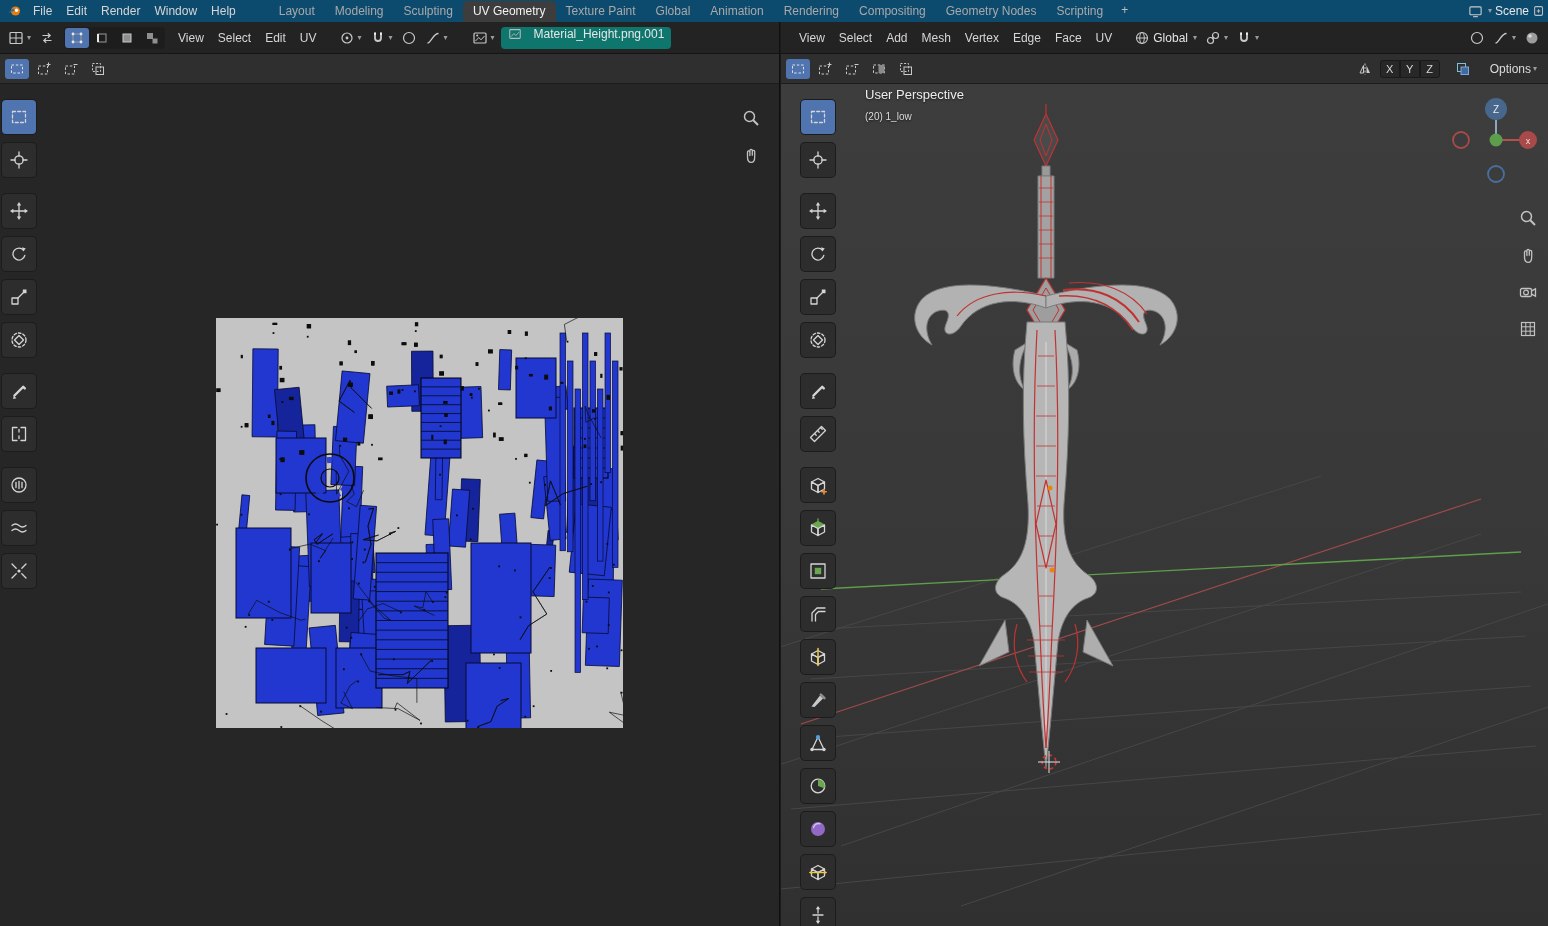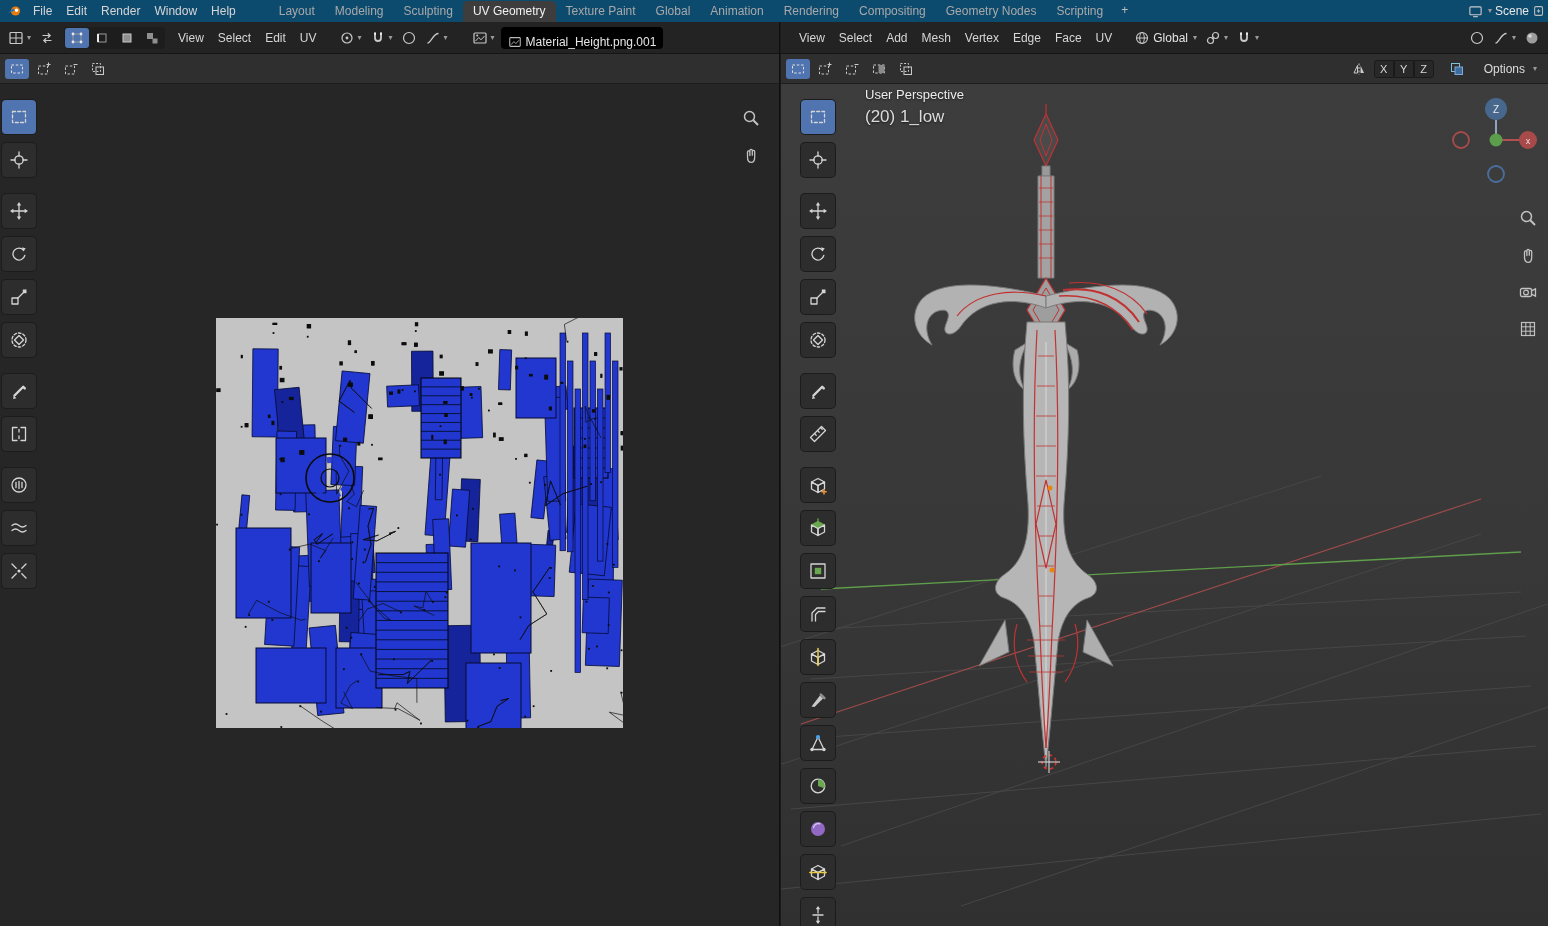--- a/index.html
+++ b/index.html
@@ -23,45 +23,45 @@
   .ed-header{height:32px;background:#232323;border-bottom:1px solid #151515;display:flex;align-items:center;padding:0 5px;gap:2px}
   .tool-settings{height:30px;background:#2f2f2f;border-bottom:1px solid #1d1d1d;display:flex;align-items:center;padding:0 5px;gap:3px}
   .ed-body{position:absolute;top:62px;left:0;right:0;bottom:0;overflow:hidden}
   #uv-body{background:#262626}
   #vp-body{background:linear-gradient(#3d3d3d 0%,#383838 55%,#303030 100%)}
   .menus{display:flex;align-items:center}
   .hdr-btn{display:flex;align-items:center;justify-content:center;height:24px;padding:0 3px;border-radius:3px;gap:1px}
   .mode-group{display:flex;background:#1d1d1d;border-radius:4px;padding:1px;gap:1px;margin:0 4px}
   .mini-btn{width:24px;height:20px;display:flex;align-items:center;justify-content:center;border-radius:3px}
   .mini-btn.active{background:#4f74b0}
-  .pill{background:#000000;border-radius:4px;display:flex;align-items:flex-end;height:22px;padding:0 7px;gap:4px;white-space:nowrap}
+  .pill{background:#0f766e;border-radius:4px;display:flex;align-items:flex-start;height:22px;padding:0 7px;gap:12px;white-space:nowrap}
   .axis-btn{width:20px;height:18px;background:#282828;border:1px solid #1a1a1a;display:flex;align-items:center;justify-content:center;color:#d8d8d8;font-size:11px}
   .axis-btn:first-child{border-radius:3px 0 0 3px}
   .axis-btn:last-child{border-radius:0 3px 3px 0}
   #mirror-axes{display:flex}
   
   .tool-col{position:absolute;top:16px;display:flex;flex-direction:column;gap:9px;z-index:4}
   #uv-tools{left:2px}
   #vp-tools{left:20px}
   .tool-btn{width:34px;height:34px;background:#2d2d2d;border-radius:4px;display:flex;align-items:center;justify-content:center;box-shadow:0 0 0 1px #1c1c1c}
   .tool-btn.active{background:#4f74b0}
   .tool-btn.gap{margin-top:8px}
   
   #uv-canvas{position:absolute;inset:0}
   #uv-image{position:absolute;left:216px;top:234px;width:407px;height:410px;background:#c4c4c4}
   .nav-col{position:absolute;display:flex;flex-direction:column;gap:13px;align-items:center;z-index:5}
   #uv-nav{right:16px;top:22px}
   #vp-nav{right:8px;top:122px}
   .nav-btn{width:24px;height:24px;display:flex;align-items:center;justify-content:center;border-radius:50%}
   #vp-gizmo{position:absolute;right:4px;top:10px;z-index:5}
   #vp-overlay{position:absolute;left:84px;top:0;z-index:5;color:#ededed;font-size:13px;line-height:22px;text-shadow:0 1px 2px rgba(0,0,0,.55)}
-  #vp-overlay .l2{font-size:17px;color:#dcdcdc}
+  #vp-overlay .l2{font-size:10px;color:#dcdcdc}
   #sword{position:absolute;inset:0}
   .spacer{flex:1}
-  .opt{display:flex;align-items:center;gap:6px;padding:0 6px;height:22px;border-radius:3px}
+  .opt{display:flex;align-items:center;gap:0;padding:0 6px;height:22px;border-radius:3px}
 </style>
 </head>
 <body>
 
 <header id="topbar">
   <div class="logo">
     <svg width="16" height="16" viewBox="0 0 16 16">
       <circle cx="9.5" cy="8" r="4.6" fill="#e87d0d"></circle>
       <circle cx="10.5" cy="7.2" r="1.7" fill="#fff"></circle>
       <path d="M2,10 L7,5.5 L9,7.5 Z" fill="#2f6ea5"></path>

